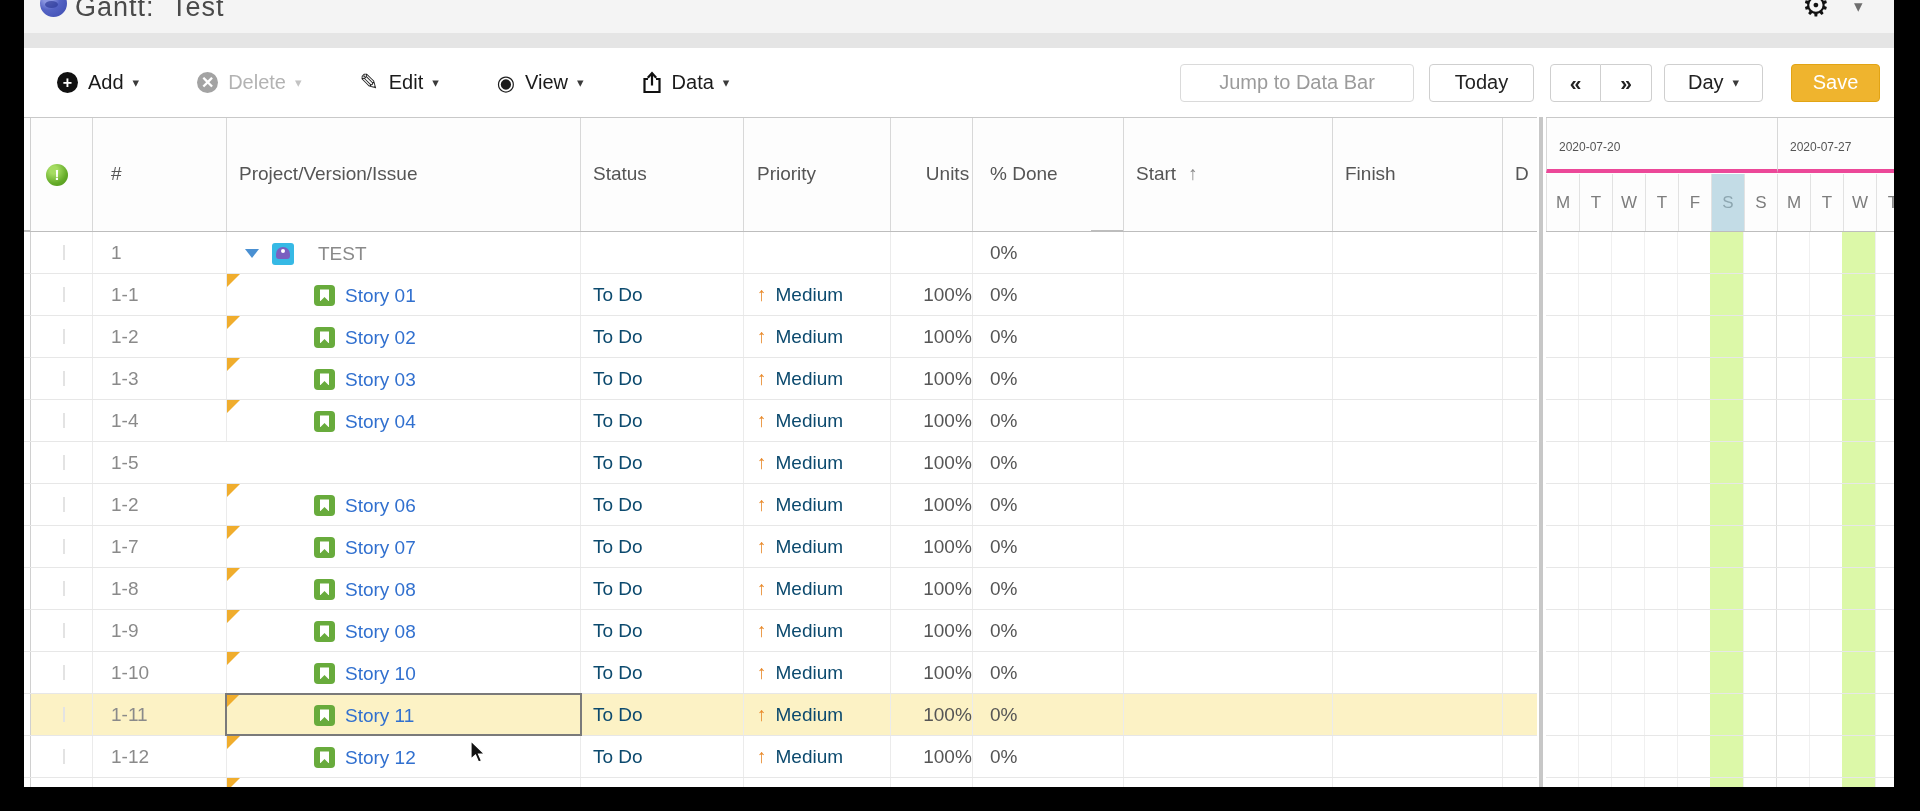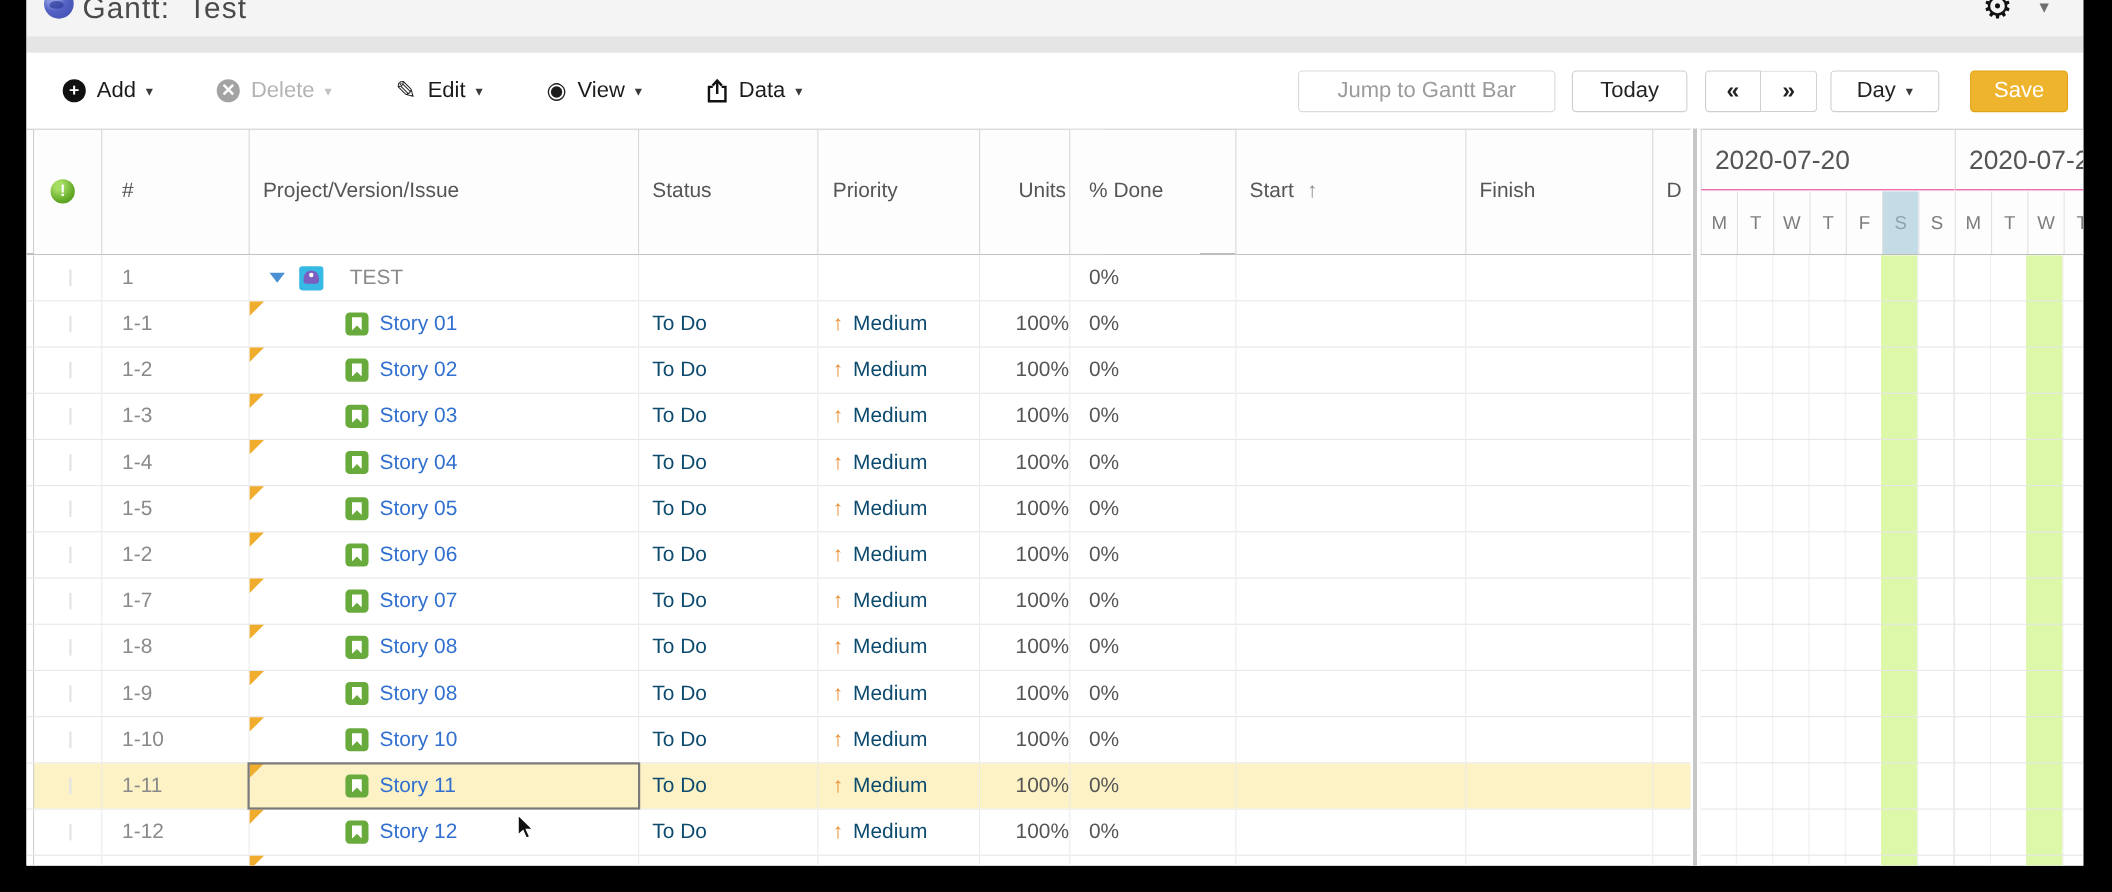--- a/index.html
+++ b/index.html
@@ -57,21 +57,21 @@
   .co-finish{left:1308px;width:170px;padding-left:12px}
   .co-d{left:1478px;width:35px;padding-left:12px}
   .th.co-ind{border-left:1px solid #d0d0d0}
   .sort-arrow{color:#8b8b8b;font-size:19px;margin-left:12px}
   .alert-ico{display:inline-block;width:22px;height:22px;border-radius:50%;vertical-align:middle;margin-left:15px;
     background:radial-gradient(circle at 35% 28%, #a5dc62 0 18%, #64ab28 62%, #4d911a 100%);
     color:#fff;font-weight:bold;font-size:15px;text-align:center;line-height:22px}
 
   
   .gantt-head{position:absolute;left:1521px;top:0;width:349px;height:113px;overflow:hidden;border-left:1px solid #d4d4d4}
-  .gweek{position:absolute;top:0;height:55px;line-height:58px;border-bottom:1px solid #ec4899;border-left:1px solid #d8d8d8;font-size:24px;color:#555;padding-left:12px;background:#fdfdfd;width:231px}
+  .gweek{position:absolute;top:0;height:55px;line-height:58px;border-bottom:4px solid #ec4899;border-left:1px solid #d8d8d8;font-size:12px;color:#555;padding-left:12px;background:#fdfdfd;width:231px}
   .gday{position:absolute;top:56px;height:57px;line-height:57px;text-align:center;font-size:17px;color:#7d7d7d;border-left:1px solid #e2e2e2;width:33px;background:#fdfdfd}
   .gday.sat{background:#c3dce6;color:#8da6b0}
 
   
   .splitter{position:absolute;left:1513px;top:0;width:9px;height:670px;cursor:col-resize;
     background:linear-gradient(to right,#fff 0 2px,#c7c7c7 2px 6px,#fff 6px 9px)}
 
   
   .g-overlay{position:absolute;left:1521px;top:0;width:349px;height:555px;overflow:hidden}
   .g-line{position:absolute;top:0;width:0;height:100%;border-left:1px solid #f0f0f0}
@@ -140,21 +140,21 @@
         <svg width="20" height="23" viewBox="0 0 20 23">
           <path d="M6 8H2.5v13h15V8H14" fill="none" stroke="#111" stroke-width="2.2"></path>
           <path d="M10 14.5V3" stroke="#111" stroke-width="2.2" fill="none"></path>
           <path d="M5.8 6.8 10 2.2l4.2 4.6" stroke="#111" stroke-width="2.2" fill="none"></path>
         </svg>
         <span class="lbl">Data</span>
         <span class="caret">▾</span>
       </span>
     </div>
     <div class="tright">
-      <div class="btn btn-jump">Jump to Gantt Bar</div>
+      <div class="btn btn-jump">Jump to Data Bar</div>
       <div class="btn btn-today">Today</div>
       <div class="pager">
         <div class="btn btn-prev">«</div>
         <div class="btn btn-next">»</div>
       </div>
       <div class="btn btn-scale">
         <span>Day</span>
         <span class="caret">▾</span>
       </div>
       <div class="btn btn-save">Save</div>
@@ -277,21 +277,20 @@
             <div class="cell co-done">0%</div>
             <div class="cell co-start"></div>
             <div class="cell co-finish"></div>
             <div class="cell co-d"></div>
           </div>
           <div class="row">
             <div class="cell co-ind">
               <div class="dragmark"></div>
             </div>
             <div class="cell co-num"><span class="numtxt">1-5</span></div>
-            <div class="cell co-issue"><div class="corner-tri"></div><span class="story-ico"></span><span class="story-link">Story 05</span></div>
             <div class="cell co-status"><span class="statustxt">To Do</span></div>
             <div class="cell co-prio"><span class="prio-arrow">↑</span><span class="priotxt">Medium</span></div>
             <div class="cell co-units">100%</div>
             <div class="cell co-done">0%</div>
             <div class="cell co-start"></div>
             <div class="cell co-finish"></div>
             <div class="cell co-d"></div>
           </div>
           <div class="row">
             <div class="cell co-ind">

